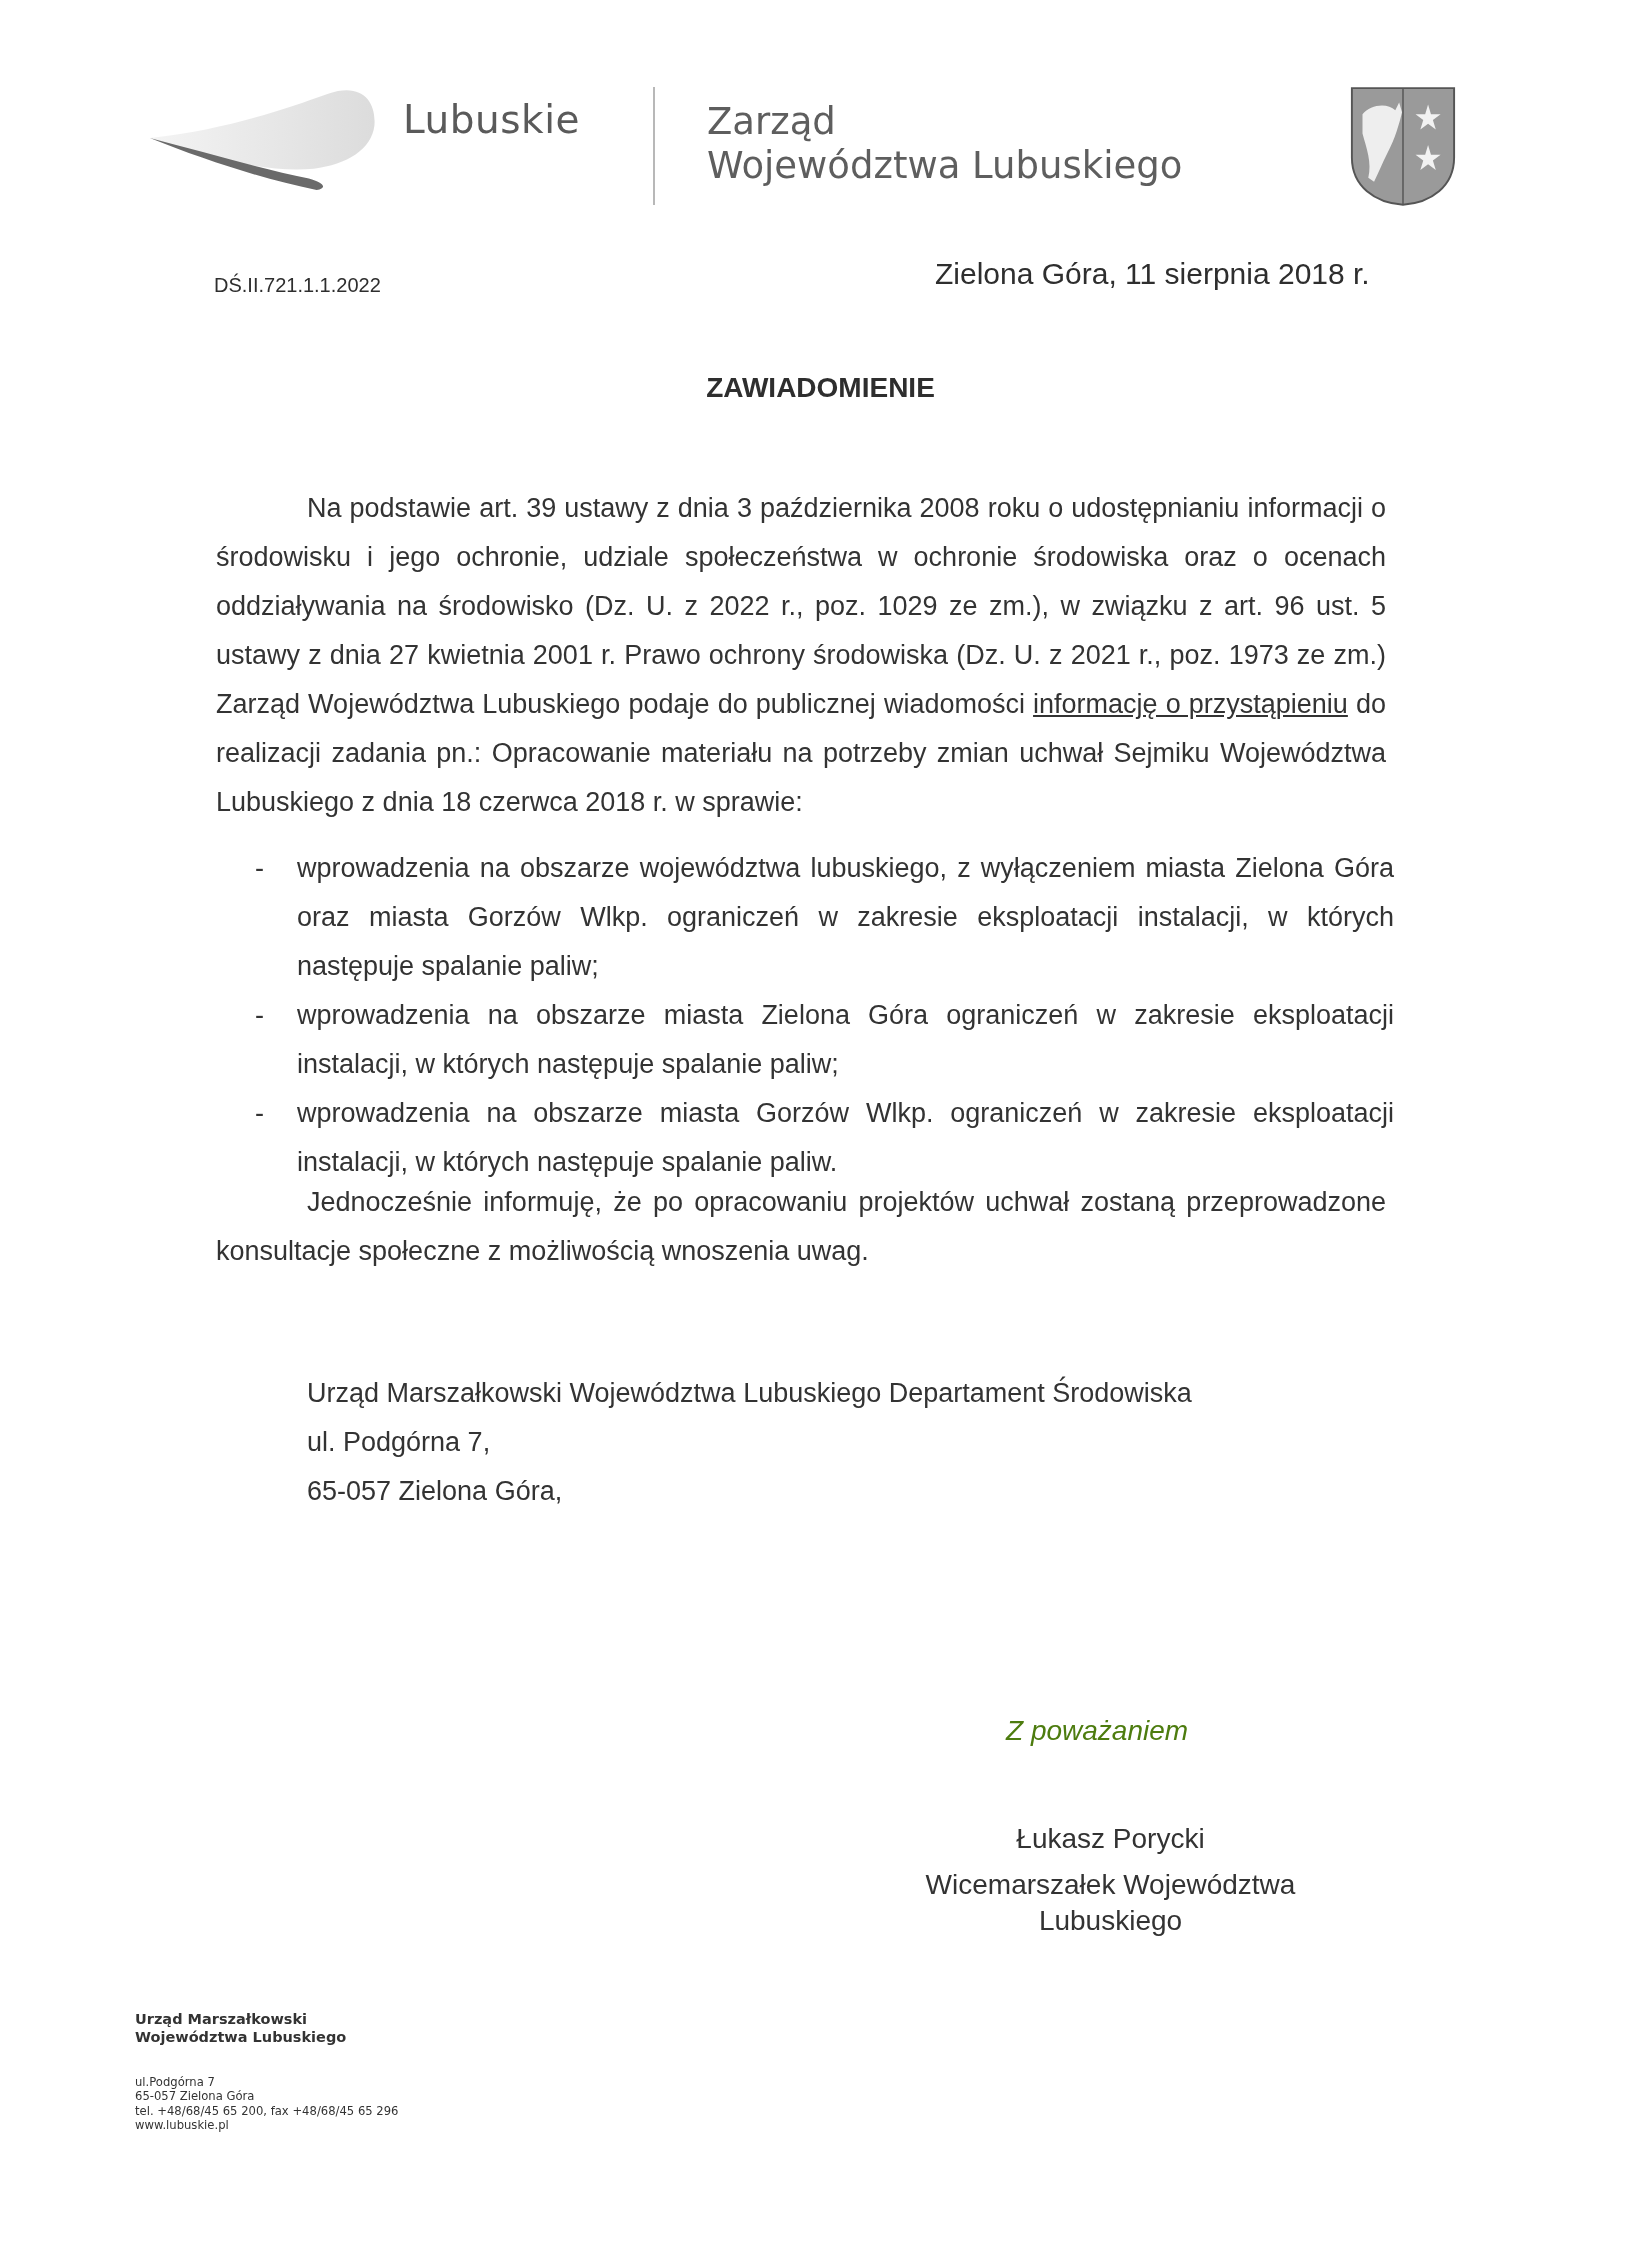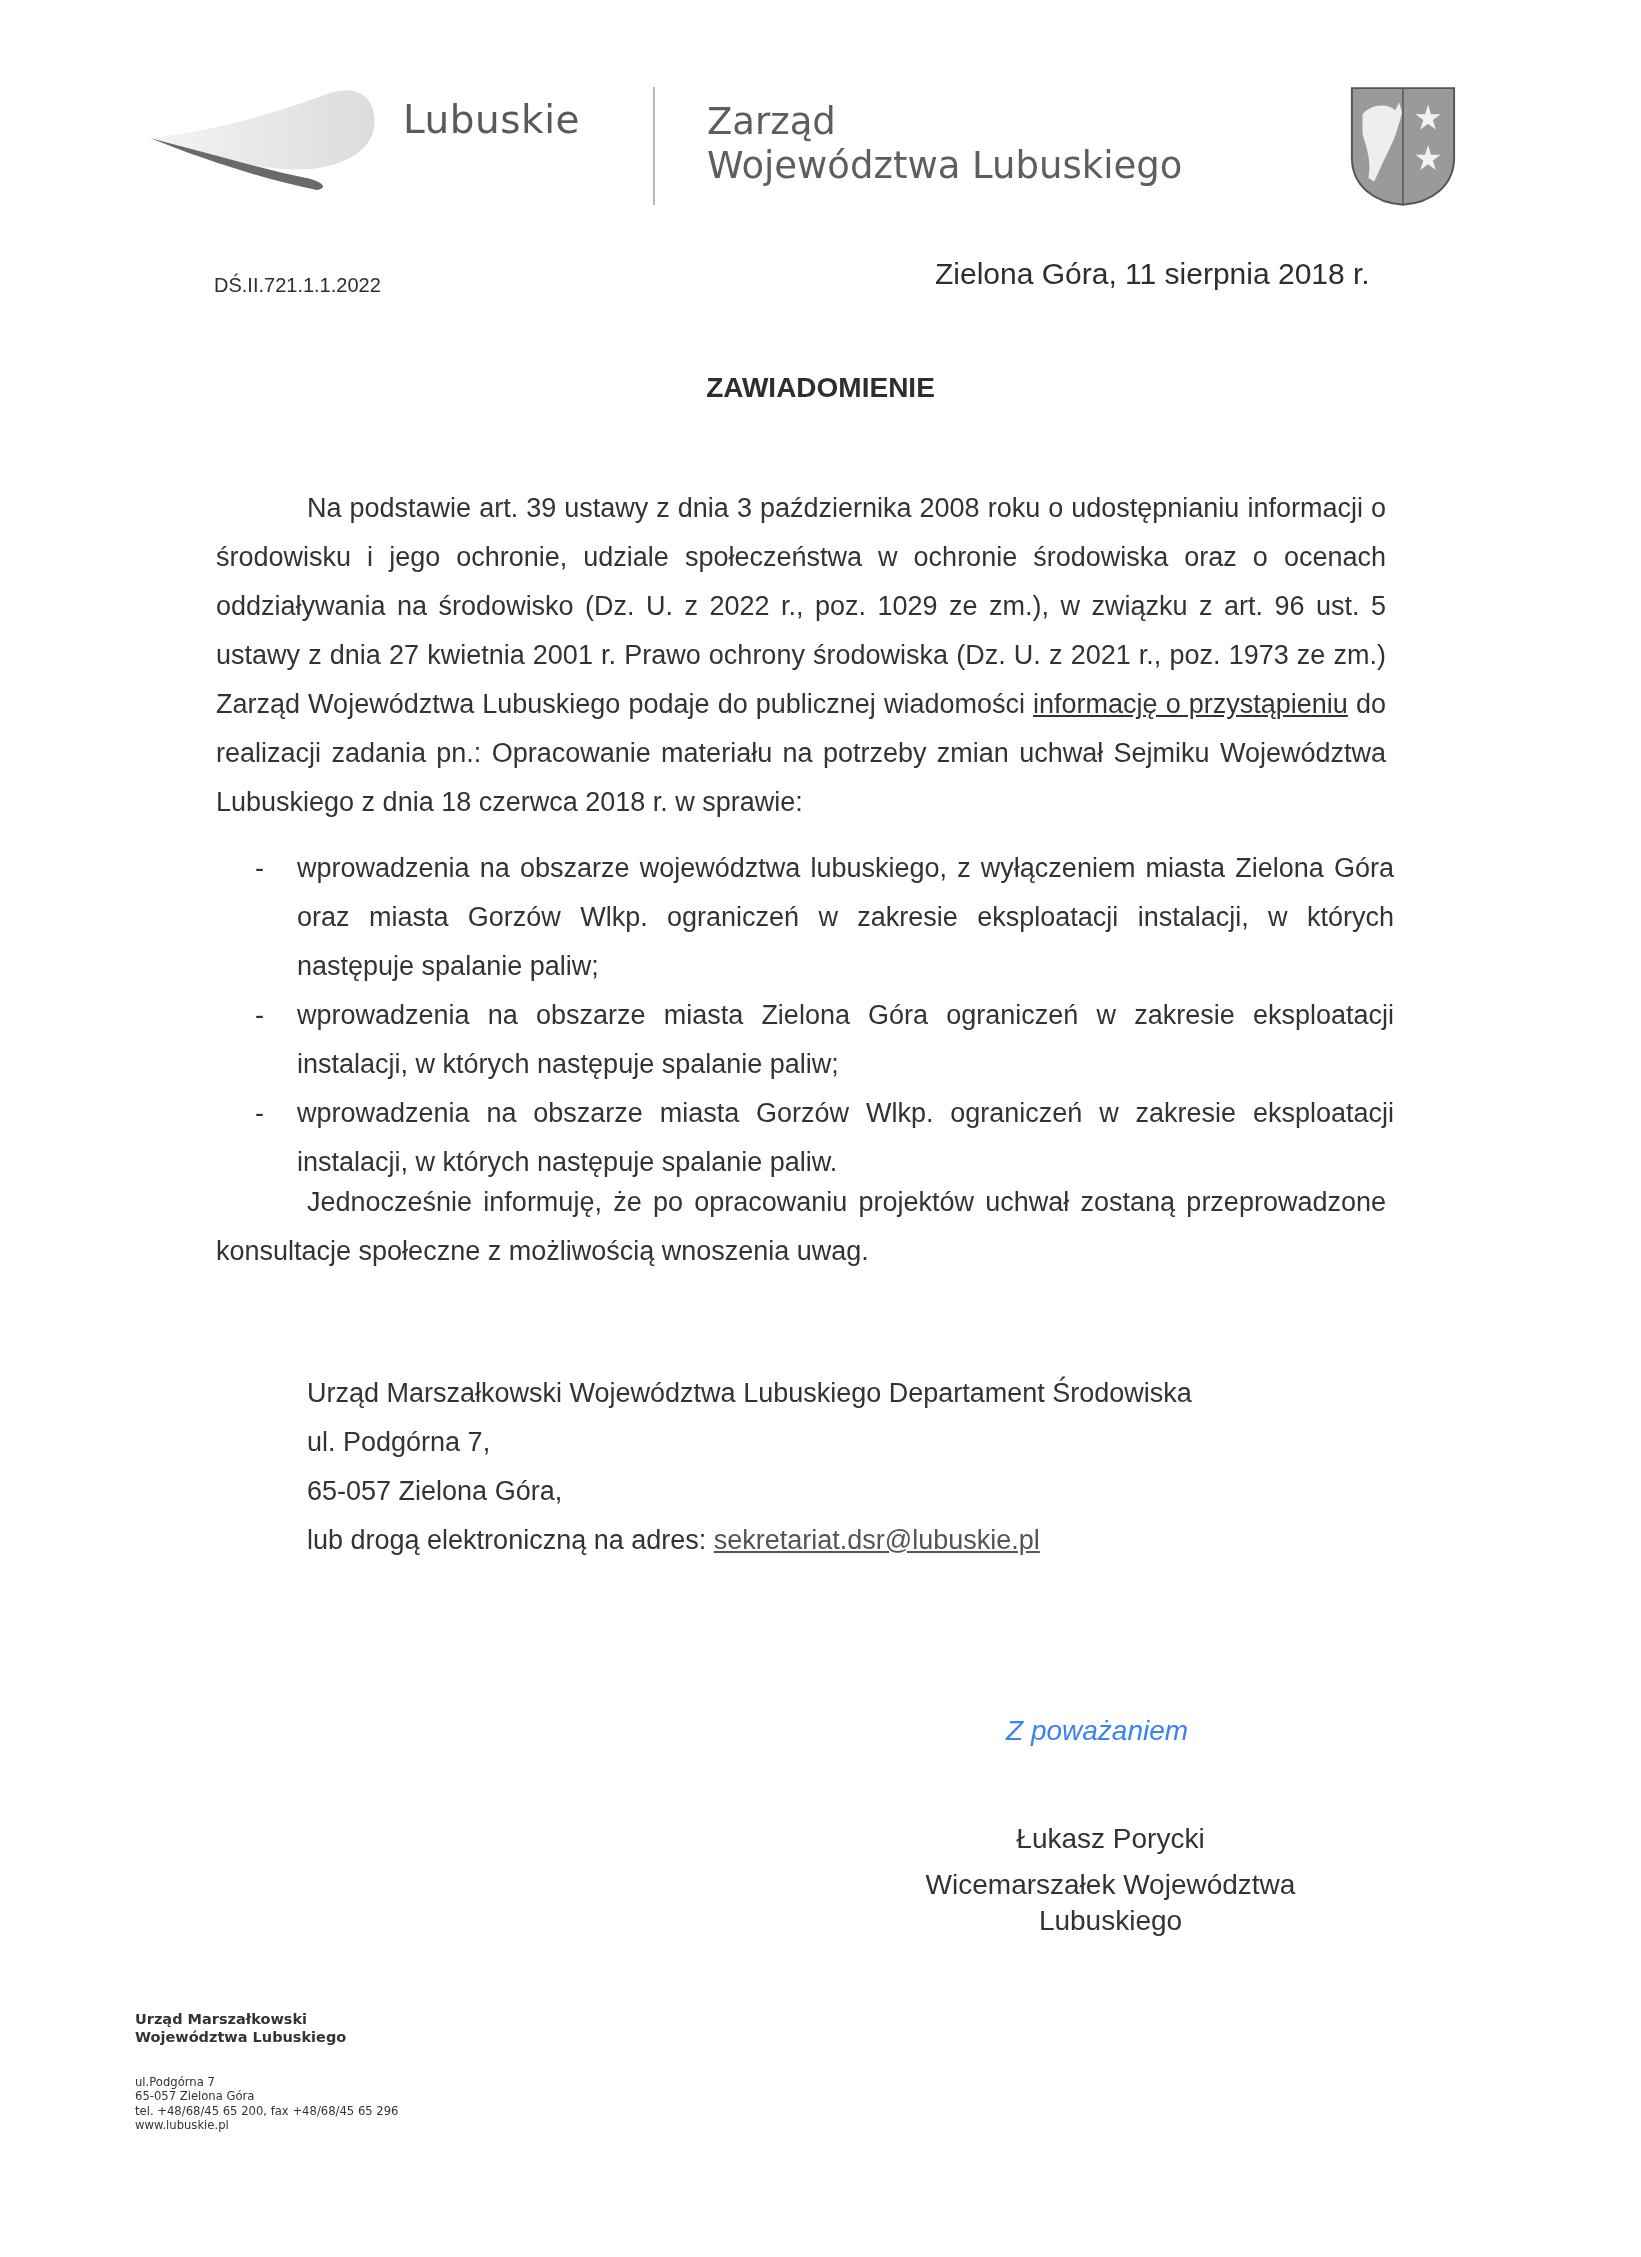--- a/index.html
+++ b/index.html
@@ -25,21 +25,21 @@
     .p1 .indent { display: inline-block; width: 91px; }
     .u { text-decoration: underline; }
     .list { left: 255px; width: 1139px; top: 844px; font-size: 27px; line-height: 49px; color: #333; }
     .li { padding-left: 42px; text-indent: -42px; text-align: justify; }
     .li .dash { display: inline-block; width: 42px; text-indent: 0; }
     .p2 { top: 1178px; }
     .p2 .indent { display: inline-block; width: 91px; }
     .addr { left: 307px; top: 1369px; font-size: 27px; line-height: 49px; color: #333; }
     .email { text-decoration: underline; color: #555; }
     
-    .closing { left: 1006px; top: 1715px; font-size: 28px; font-style: italic; color: #3b82f6; }
+    .closing { left: 1006px; top: 1715px; font-size: 28px; font-style: italic; color: #4d7c0f; }
     .sig { left: 869px; width: 483px; top: 1821px; text-align: center; font-size: 28px; line-height: 36px; color: #333; }
     
     .footer { left: 135px; top: 2010px; font-family: "DejaVu Sans", sans-serif; color: #333; }
     .footer .org { font-size: 14.5px; font-weight: bold; line-height: 18.3px; }
     .footer .det { font-size: 11.6px; line-height: 14.5px; margin-top: 28px; }
   </style>
 </head>
 <body>
 
 <svg class="abs swoosh" viewBox="0 0 250 115">
@@ -80,21 +80,20 @@
   <div class="li"><span class="dash">-</span><span>wprowadzenia na obszarze miasta Zielona Góra ograniczeń w zakresie eksploatacji instalacji, w których następuje spalanie paliw;</span></div>
   <div class="li"><span class="dash">-</span><span>wprowadzenia na obszarze miasta Gorzów Wlkp. ograniczeń w zakresie eksploatacji instalacji, w których następuje spalanie paliw.</span></div>
 </div>
 
 <div class="abs para p2"><span class="indent"></span><span>Jednocześnie informuję, że po opracowaniu projektów uchwał zostaną przeprowadzone konsultacje społeczne z możliwością wnoszenia uwag.</span></div>
 
 <div class="abs addr">
   <div>Urząd Marszałkowski Województwa Lubuskiego Departament Środowiska</div>
   <div>ul. Podgórna 7,</div>
   <div>65-057 Zielona Góra,</div>
-  <div><span>lub drogą elektroniczną na adres: </span><span class="email">sekretariat.dsr@lubuskie.pl</span></div>
 </div>
 
 <div class="abs closing">Z poważaniem</div>
 <div class="abs sig">
   <div>Łukasz Porycki</div>
   <div style="margin-top:9.7px">Wicemarszałek Województwa</div>
   <div>Lubuskiego</div>
 </div>
 
 <div class="abs footer">

